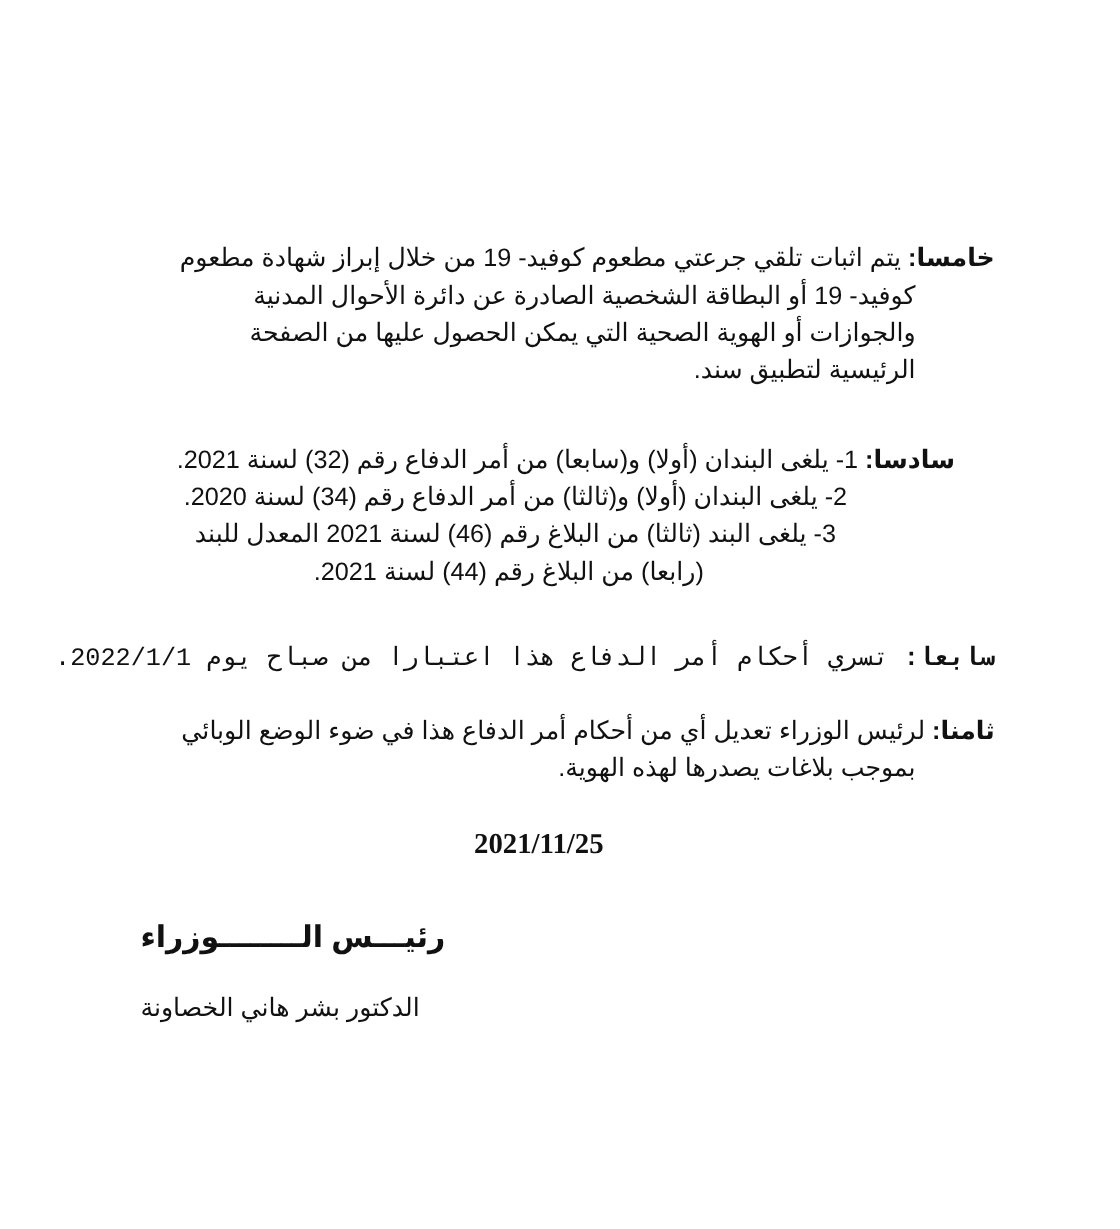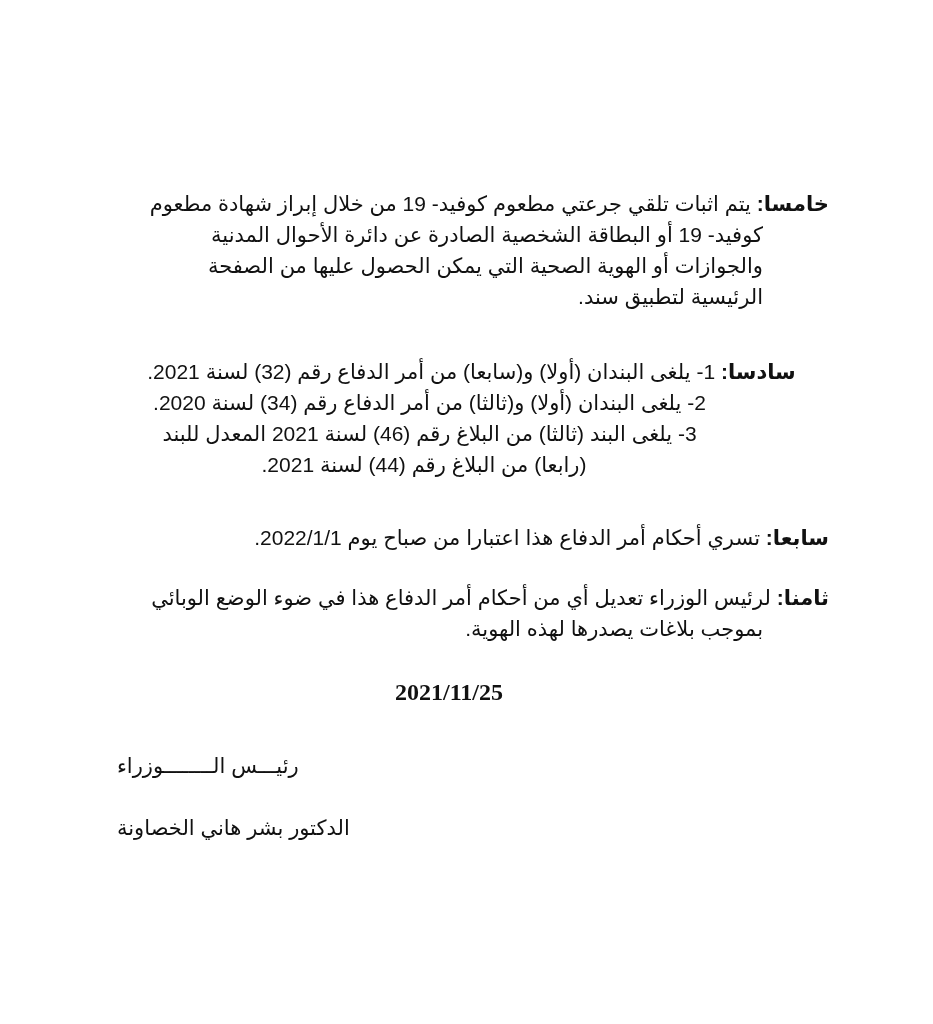--- a/index.html
+++ b/index.html
@@ -10,21 +10,21 @@
     body {
       width: 933px;
       height: 1024px;
       position: relative;
       overflow: hidden;
       color: #111111;
       font-family: "Liberation Sans", "DejaVu Sans", sans-serif;
     }
     .page {
       position: absolute;
-      left: 0; top: 2px;
+      left: 0; top: 14px;
       width: 933px; height: 736px;
       direction: rtl;
     }
     .clause {
       position: absolute;
       right: 104px;
       direction: rtl;
       font-size: 21px;
       line-height: 31px;
       text-align: right;
@@ -36,40 +36,40 @@
       display: block;
       white-space: nowrap;
     }
     .clause .indent {
       padding-right: 66px;
     }
     #clause-5 { top: 186px; width: 715px; }
     #clause-6 { top: 354px; width: 715px; text-align: center; }
     #clause-6 .indent { padding-right: 84px; }
     #clause-6 .indent2 { padding-right: 95px; }
-    #clause-7 { top: 520px; width: 715px; }
+    #clause-7 { top: 520px; width: 715px; font-family: Liberation Mono, monospace; }
     #clause-8 { top: 580px; width: 715px; }
 
     .date {
       position: absolute;
       top: 677px;
       left: 395px;
       direction: ltr;
       font-family: "Liberation Serif", "DejaVu Serif", serif;
       font-weight: bold;
       font-size: 24px;
       text-align: center;
     }
     .sig-title {
       position: absolute;
       top: 752px;
       left: 117px;
       direction: rtl;
-      font-weight: normal;
-      font-size: 21px;
+      font-weight: bold;
+      font-size: 25px;
       letter-spacing: 1px;
     }
     .sig-name {
       position: absolute;
       top: 814px;
       left: 117px;
       direction: rtl;
       font-weight: normal;
       font-size: 21px;
     }

